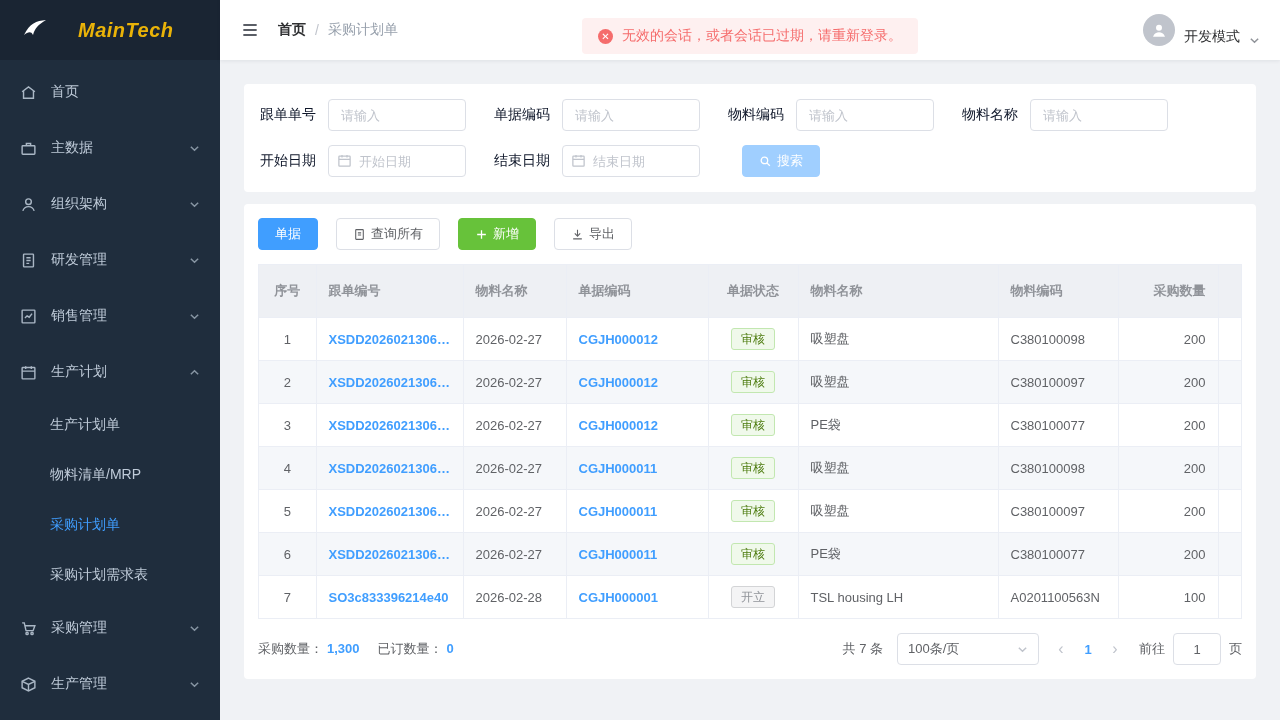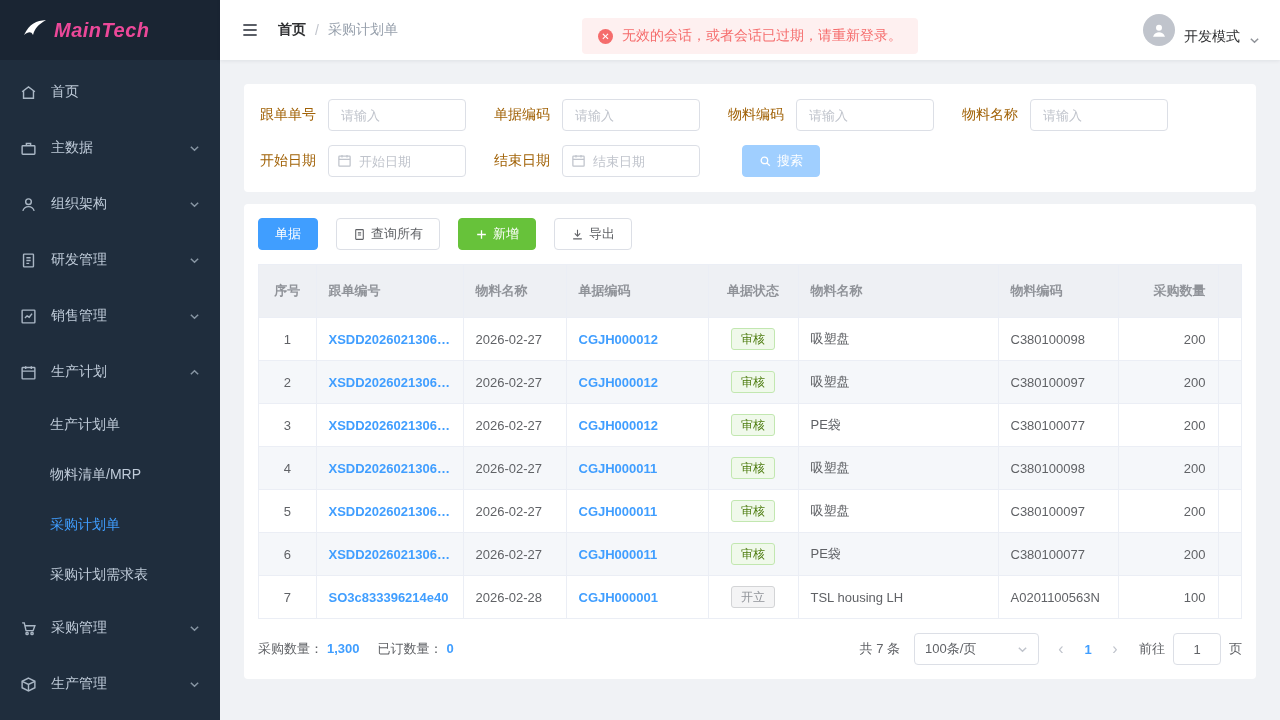--- a/index.html
+++ b/index.html
@@ -3,21 +3,21 @@
 <meta charset="utf-8">
 <style>
   * { margin:0; padding:0; box-sizing:border-box; }
   html,body { width:1280px; height:720px; overflow:hidden; }
   body { font-family:"Liberation Sans","DejaVu Sans",sans-serif; display:flex; background:#f0f2f5; font-size:14px; }
   a { text-decoration:none; cursor:pointer; }
 
   
   .sidebar { width:220px; min-width:220px; background:#1f2d3d; color:#bfcbd9; display:flex; flex-direction:column; overflow:hidden; }
   .logo-bar { height:60px; background:#1a2533; display:flex; align-items:center; padding:0 22px; gap:6px; }
-  .logo-text { color:#ec4899; font-size:20px; font-weight:bold; font-style:italic; letter-spacing:.5px; }
+  .logo-text { color:#eab308; font-size:20px; font-weight:bold; font-style:italic; letter-spacing:.5px;margin-left:24px; }
   .menu { flex:1; padding-top:4px; }
   .menu-item { height:56px; display:flex; align-items:center; padding:0 20px; gap:14px; font-size:14px; cursor:pointer; }
   .menu-item .micon { width:17px; height:17px; color:#aab7c5; flex:none; }
   .chev { margin-left:auto; width:11px; height:11px; color:#8795a3; }
   .chev.up { transform:rotate(180deg); }
   .sub-item { height:50px; display:flex; align-items:center; padding-left:50px; font-size:14px; color:#bfcbd9; cursor:pointer; }
   .sub-item.active { color:#409eff; }
 
   
   .main { flex:1; display:flex; flex-direction:column; min-width:0; }
@@ -35,21 +35,21 @@
   .user-caret { width:11px; height:11px; color:#909399; }
 
   
   .content { flex:1; padding:24px 24px 0; display:flex; flex-direction:column; gap:12px; overflow:hidden; }
   .card { background:#fff; border-radius:4px; }
 
   
   .filter-card { padding:15px 14px 1px; }
   .filter-row { display:flex; align-items:center; margin-bottom:14px; }
   .field { display:flex; align-items:center; margin-right:26px; }
-  .field label { width:58px; text-align:right; margin-right:12px; font-size:14px; color:#a16207; white-space:nowrap; }
+  .field label { width:58px; text-align:right; margin-right:12px; font-size:14px; color:#0f172a; white-space:nowrap; }
   .el-input { width:138px; height:32px; border:1px solid #dcdfe6; border-radius:4px; padding:0 12px; font-size:13px; color:#606266; outline:none; font-family:inherit; }
   .el-input::placeholder { color:#c0c4cc; }
   .date-wrap { position:relative; }
   .date-wrap .el-input { padding-left:30px; }
   .date-icon { position:absolute; left:9px; top:8px; width:15px; height:15px; color:#c0c4cc; pointer-events:none; }
   .btn { height:32px; border-radius:4px; border:1px solid #dcdfe6; background:#fff; color:#606266; font-size:13px; padding:0 16px; display:inline-flex; align-items:center; gap:5px; cursor:pointer; font-family:inherit; white-space:nowrap; }
   .btn-primary { background:#409eff; border-color:#409eff; color:#fff; }
   .btn-primary-light { background:#a0cfff; border-color:#a0cfff; color:#fff; margin-left:16px; }
   .btn-success { background:#67c23a; border-color:#67c23a; color:#fff; }
   .bicon { width:13px; height:13px; }
@@ -68,21 +68,21 @@
   .tag { display:inline-block; height:22px; line-height:20px; padding:0 9px; border-radius:3px; font-size:12px; border:1px solid transparent; }
   .tag-success { background:#f0f9eb; border-color:#c2e7b0; color:#4d7c0f; }
   .tag-info { background:#f4f4f5; border-color:#d3d4d6; color:#909399; }
 
   
   .tbl-footer { display:flex; align-items:center; margin-top:14px; font-size:13px; color:#606266; }
   .stat { margin-right:18px; }
   .stat b { color:#409eff; font-weight:bold; margin-left:4px; }
   .spacer { flex:1; }
   .total { margin-right:14px; font-size:13px; }
-  .page-size { width:125px; height:32px; border:1px solid #dcdfe6; border-radius:4px; display:flex; align-items:center; padding:0 10px; color:#606266; cursor:pointer; margin-right:12px; }
+  .page-size { width:142px; height:32px; border:1px solid #dcdfe6; border-radius:4px; display:flex; align-items:center; padding:0 10px; color:#606266; cursor:pointer; margin-right:12px; }
   .page-size .user-caret { margin-left:auto; color:#c0c4cc; }
   .pager { display:flex; align-items:center; gap:6px; margin-right:14px; }
   .pg-arrow { color:#c0c4cc; font-size:16px; width:20px; text-align:center; cursor:pointer; line-height:1; }
   .pg-cur { color:#409eff; font-weight:bold; min-width:22px; text-align:center; cursor:pointer; }
   .goto { display:flex; align-items:center; gap:8px; }
   .goto-input { width:48px; height:32px; border:1px solid #dcdfe6; border-radius:4px; text-align:center; font-size:13px; color:#606266; outline:none; font-family:inherit; }
 </style>
 </head>
 <body>
 

